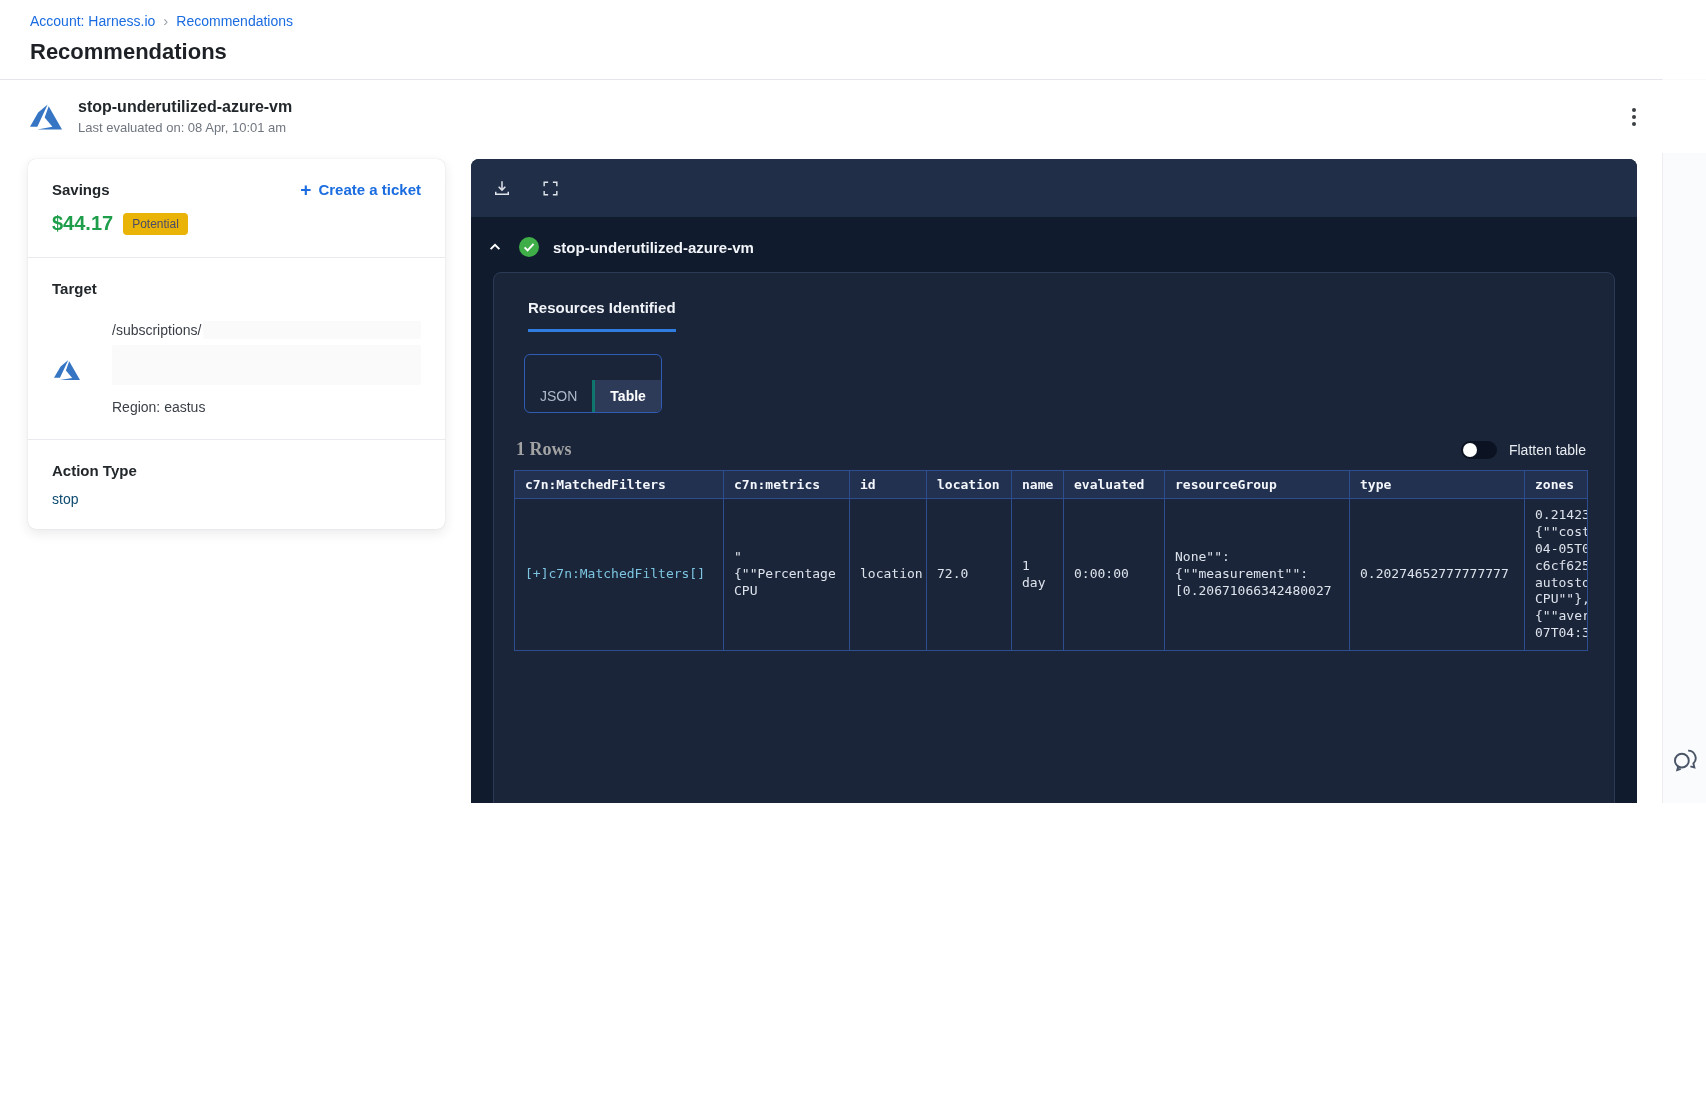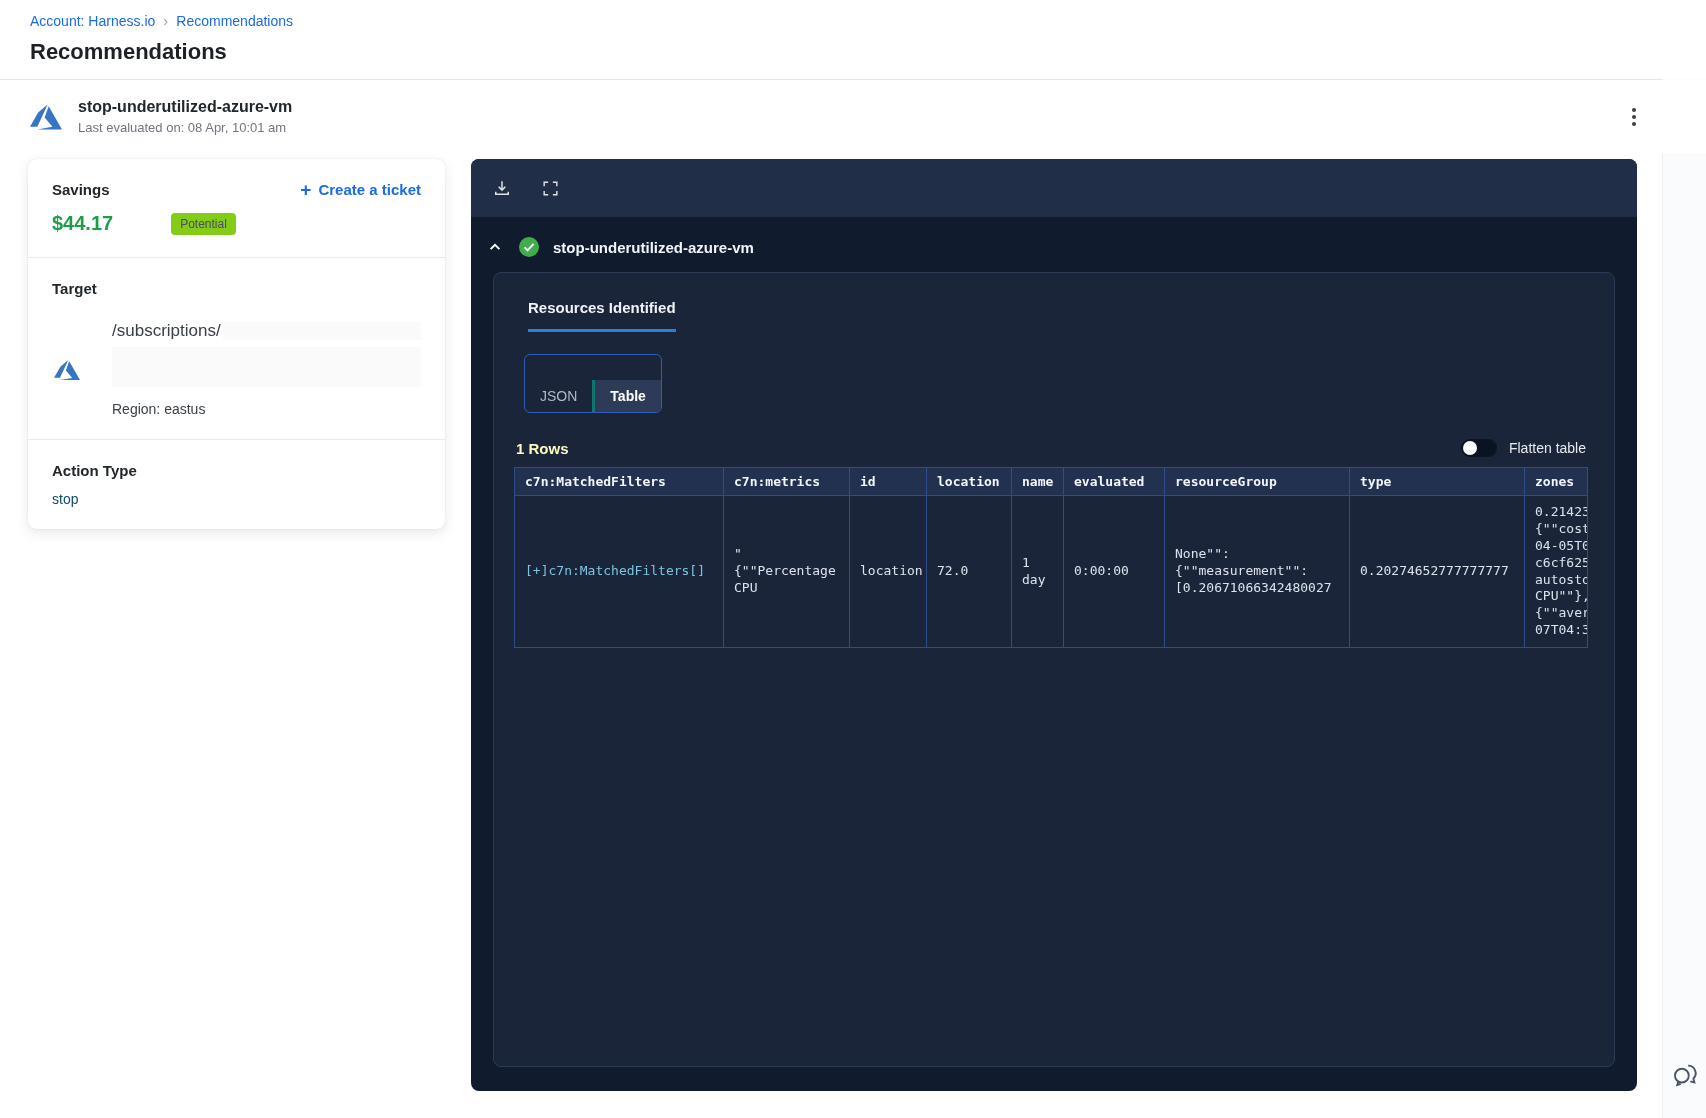--- a/index.html
+++ b/index.html
@@ -1,18 +1,18 @@
 <!DOCTYPE html>
 <html><head>
 <meta charset="utf-8">
 <style>
   * { box-sizing: border-box; }
   html,body { margin:0; padding:0; }
   body { font-family:"Liberation Sans", sans-serif; background:#ffffff; }
-  .page { position:relative; width:1706px; height:1118px; background:#ffffff; overflow:hidden; }
+  .page { position:relative; width:1706px; height:803px; background:#ffffff; overflow:hidden; }
 
   
   .right-gutter { position:absolute; top:0; right:0; width:44px; height:100%; background:#fafbfc; border-left:1px solid #ededf1; }
 
   
   .topbar { padding:12px 30px 0 30px; position:relative; z-index:2; background:#fff; }
   .breadcrumb { font-size:14px; display:flex; align-items:center; gap:8px; }
   .breadcrumb a { color:#1a6ce0; text-decoration:none; cursor:pointer; }
   .crumb-sep { color:#9aa2ae; font-size:15px; }
   .page-title { font-size:22px; font-weight:bold; color:#1d2125; margin-top:10px; padding-bottom:14px; }
@@ -34,25 +34,25 @@
 
   
   .card { width:417px; background:#fff; border-radius:8px; box-shadow:0 0 1px rgba(40,41,61,.2), 0 4px 12px rgba(40,41,61,.10); }
   .card-sec { padding:22px 24px; }
   .sec-head-row { display:flex; align-items:flex-start; justify-content:space-between; }
   .sec-label { font-size:15px; font-weight:bold; color:#22272b; }
   .create-ticket { display:flex; align-items:center; gap:7px; color:#1a6ce0; font-weight:bold; font-size:15px; cursor:pointer; }
   .plus-glyph { font-size:19px; font-weight:bold; line-height:14px; }
   .amount-row { margin-top:14px; display:flex; align-items:center; gap:10px; }
   .amount { font-size:20px; font-weight:bold; color:#1e9e4a; }
-  .badge { background:#84cc16; color:#4b4b68; font-size:12px; padding:4px 9px; border-radius:4px;margin-left:48px; }
+  .badge { background:#eab308; color:#4b4b68; font-size:12px; padding:4px 9px; border-radius:4px; }
   .card-divider { border-top:1px solid #e9eaee; }
   .target-block { position:relative; padding-left:60px; margin-top:24px; min-height:96px; }
   .target-azure { position:absolute; left:2px; top:36px; width:26px; height:26px; }
-  .target-path-line { font-size:17px; color:#3a3f47; display:flex; align-items:center; }
+  .target-path-line { font-size:14px; color:#3a3f47; display:flex; align-items:center; }
   .redact { background:#fafafb; border-radius:2px; }
   .redact-inline { flex:1; height:18px; margin-left:2px; }
   .redact-line { height:40px; margin-top:6px; }
   .region-line { font-size:14px; color:#3a3f47; margin-top:14px; }
   .action-value { font-size:14px; color:#0c4a6e; margin-top:12px; }
 
   
   .panel { flex:1; height:932px; background:#101b2d; border-radius:8px; display:flex; flex-direction:column; }
   .panel-toolbar { height:58px; background:#202e48; border-radius:8px 8px 0 0; display:flex; align-items:center; padding-left:18px; gap:22px; }
   .tool-icon { width:26px; height:26px; display:flex; align-items:center; justify-content:center; cursor:pointer; }
@@ -67,21 +67,21 @@
 
   .controls { margin-top:22px; padding:0 24px 0 30px; display:flex; align-items:center; }
   .seg-group { display:flex; border:1px solid #2f5cb5; border-radius:6px; overflow:hidden; }
   .seg { padding:8px 15px; font-size:14px; color:#aeb9c9; cursor:pointer;margin-top:25px; }
   .seg.active { background:#2d3b59; color:#ffffff; font-weight:bold; border-left:3px solid #0f766e; }
   .ctrl-right { margin-left:auto; display:flex; align-items:center; gap:13px; }
   .icon-btn { width:43px; height:40px; border:1px solid #31599f; border-radius:6px; background:#1d2b45; display:flex; align-items:center; justify-content:center; cursor:pointer; }
   .filter-btn { height:40px; padding:0 19px; border:1px solid #31599f; border-radius:6px; background:#1d2b45; color:#ffffff; font-weight:bold; font-size:15px; display:flex; align-items:center; gap:11px; cursor:pointer; font-family:inherit; }
 
   .rows-line { margin-top:26px; padding:0 28px 0 22px; display:flex; align-items:center; }
-  .rows-count { font-size:15px; font-weight:bold; color:#fef9c3; }
+  .rows-count { font-size:18px; font-weight:bold; color:#a3a3a3;font-family:Liberation Serif, serif; }
   .flatten { margin-left:auto; display:flex; align-items:center; gap:12px; }
   .switch { width:36px; height:18px; border-radius:9px; background:#0b1322; position:relative; cursor:pointer; flex:0 0 auto; }
   .switch .knob { width:14px; height:14px; border-radius:50%; background:#ffffff; position:absolute; left:2px; top:2px; }
   .flatten-label { font-size:14px; color:#e8ecf1; }
 
   .table-clip { margin:10px 0 0 20px; width:1074px; overflow:hidden; border-right:1px solid #2e4d8f; }
   table.res-table { border-collapse:collapse; table-layout:fixed; width:1340px; font-family:"DejaVu Sans Mono", monospace; }
   .res-table th { background:#223150; border:1px solid #2e4d8f; color:#f3f6fa; font-size:13px; font-weight:bold; text-align:left; padding:6px 10px; }
   .res-table td { border:1px solid #2e4d8f; color:#dde3ec; font-size:13px; padding:8px 10px; vertical-align:middle; white-space:pre-line; height:129px; line-height:1.3; }
   .res-table td.cell-link { color:#7cc4e0; cursor:pointer; }

